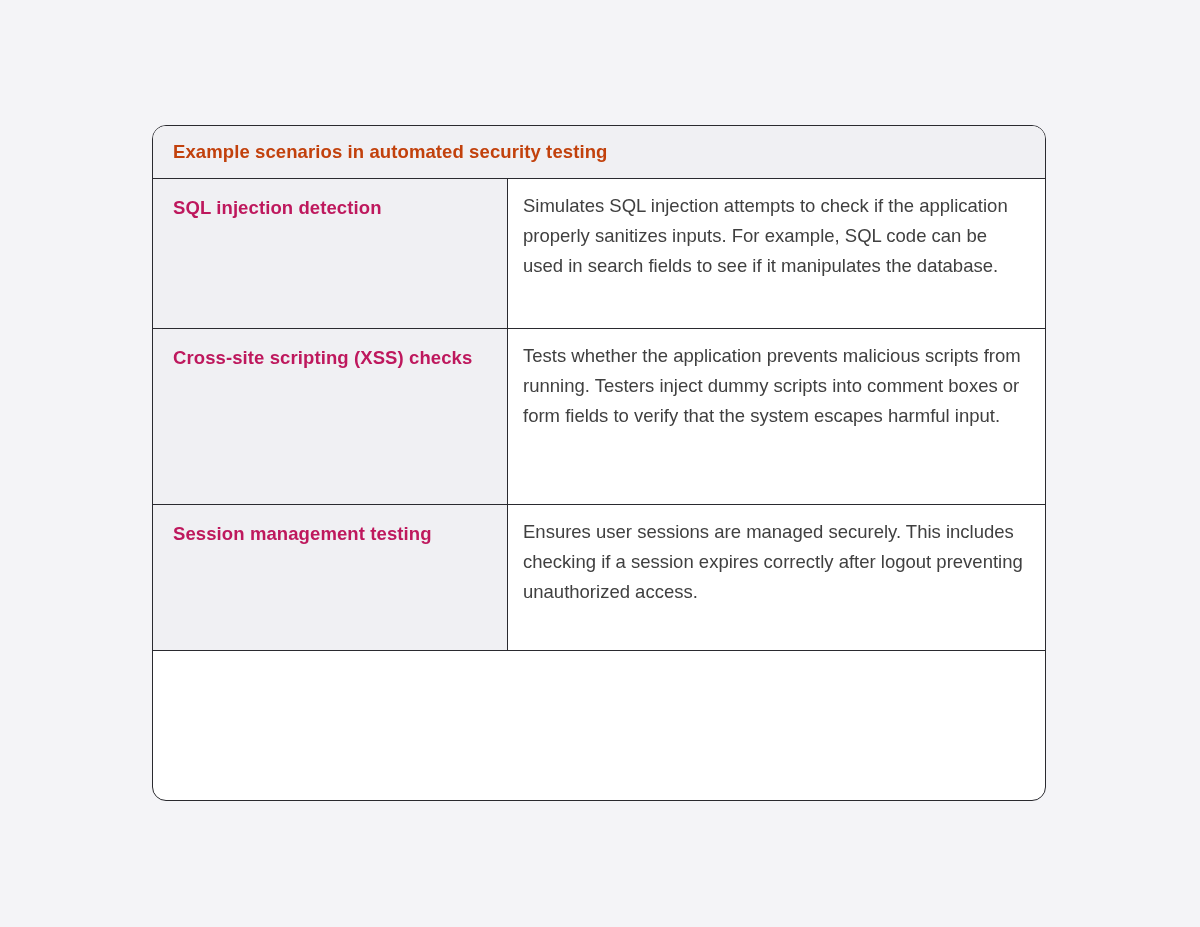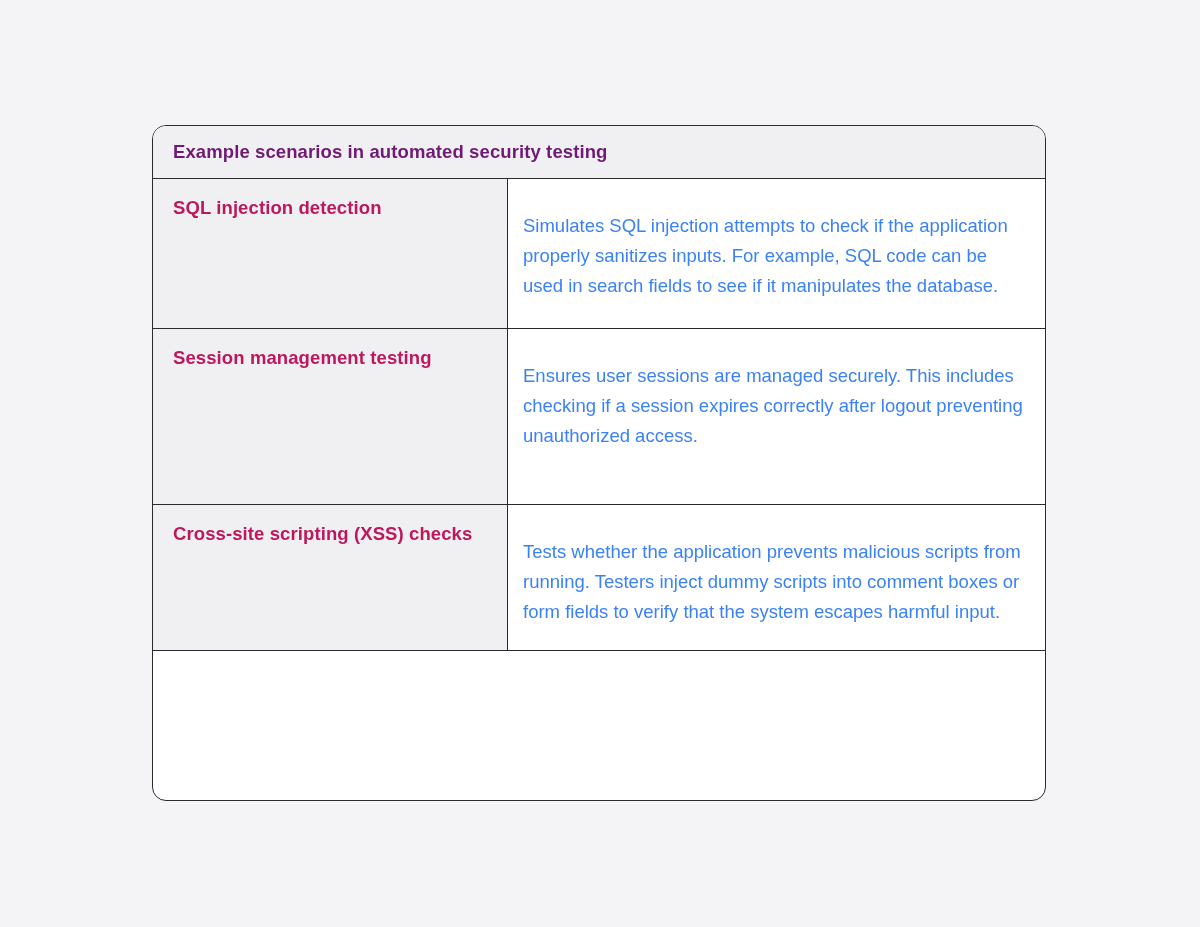--- a/index.html
+++ b/index.html
@@ -33,21 +33,21 @@
   .table-header {
     display: flex;
     align-items: center;
     height: 53px;
     padding: 0 20px;
     background: #f0f0f3;
     border-bottom: 1.5px solid #2a2a2f;
     font-size: 18.5px;
     font-weight: 700;
     letter-spacing: 0.1px;
-    color: #701a75;
+    color: #c2410c;
   }
 
   .table-row {
     display: flex;
     align-items: stretch;
   }
 
   .table-row + .table-row {
     border-top: 1.5px solid #2a2a2f;
   }
@@ -65,22 +65,21 @@
     color: #be185d;
   }
 
   .cell-desc {
     flex: 1 1 auto;
     background: #ffffff;
     padding: 12px 20px 12px 15px;
     font-size: 18.5px;
     font-weight: 400;
     line-height: 30px;
-    color: #3b82f6;
-    margin-top: 20px;
+    color: #404040;
   }
 
   .table-row:nth-of-type(2) { min-height: 149px; }
   .table-row:nth-of-type(3) { min-height: 176px; }
   .table-row:nth-of-type(4) { min-height: 146px; }
   .table-row:nth-of-type(5) { min-height: 150px; }
 </style>
 </head>
 <body>
 
@@ -89,27 +88,27 @@
   <div class="table-card">
 
     <div class="table-header">Example scenarios in automated security testing</div>
 
     <div class="table-row">
       <div class="cell-label">SQL injection detection</div>
       <div class="cell-desc">Simulates SQL injection attempts to check if the application properly sanitizes inputs. For example, SQL code can be used in search fields to see if it manipulates the database.</div>
     </div>
 
     <div class="table-row">
-      <div class="cell-label">Session management testing</div>
-      <div class="cell-desc">Ensures user sessions are managed securely. This includes checking if a session expires correctly after logout preventing unauthorized access.</div>
+      <div class="cell-label">Cross-site scripting (XSS) checks</div>
+      <div class="cell-desc">Tests whether the application prevents malicious scripts from running. Testers inject dummy scripts into comment boxes or form fields to verify that the system escapes harmful input.</div>
     </div>
 
     <div class="table-row">
-      <div class="cell-label">Cross-site scripting (XSS) checks</div>
-      <div class="cell-desc">Tests whether the application prevents malicious scripts from running. Testers inject dummy scripts into comment boxes or form fields to verify that the system escapes harmful input.</div>
+      <div class="cell-label">Session management testing</div>
+      <div class="cell-desc">Ensures user sessions are managed securely. This includes checking if a session expires correctly after logout preventing unauthorized access.</div>
     </div>
 
     <div class="table-row">
     </div>
 
   </div>
 
 </div>
 
 </body></html>

